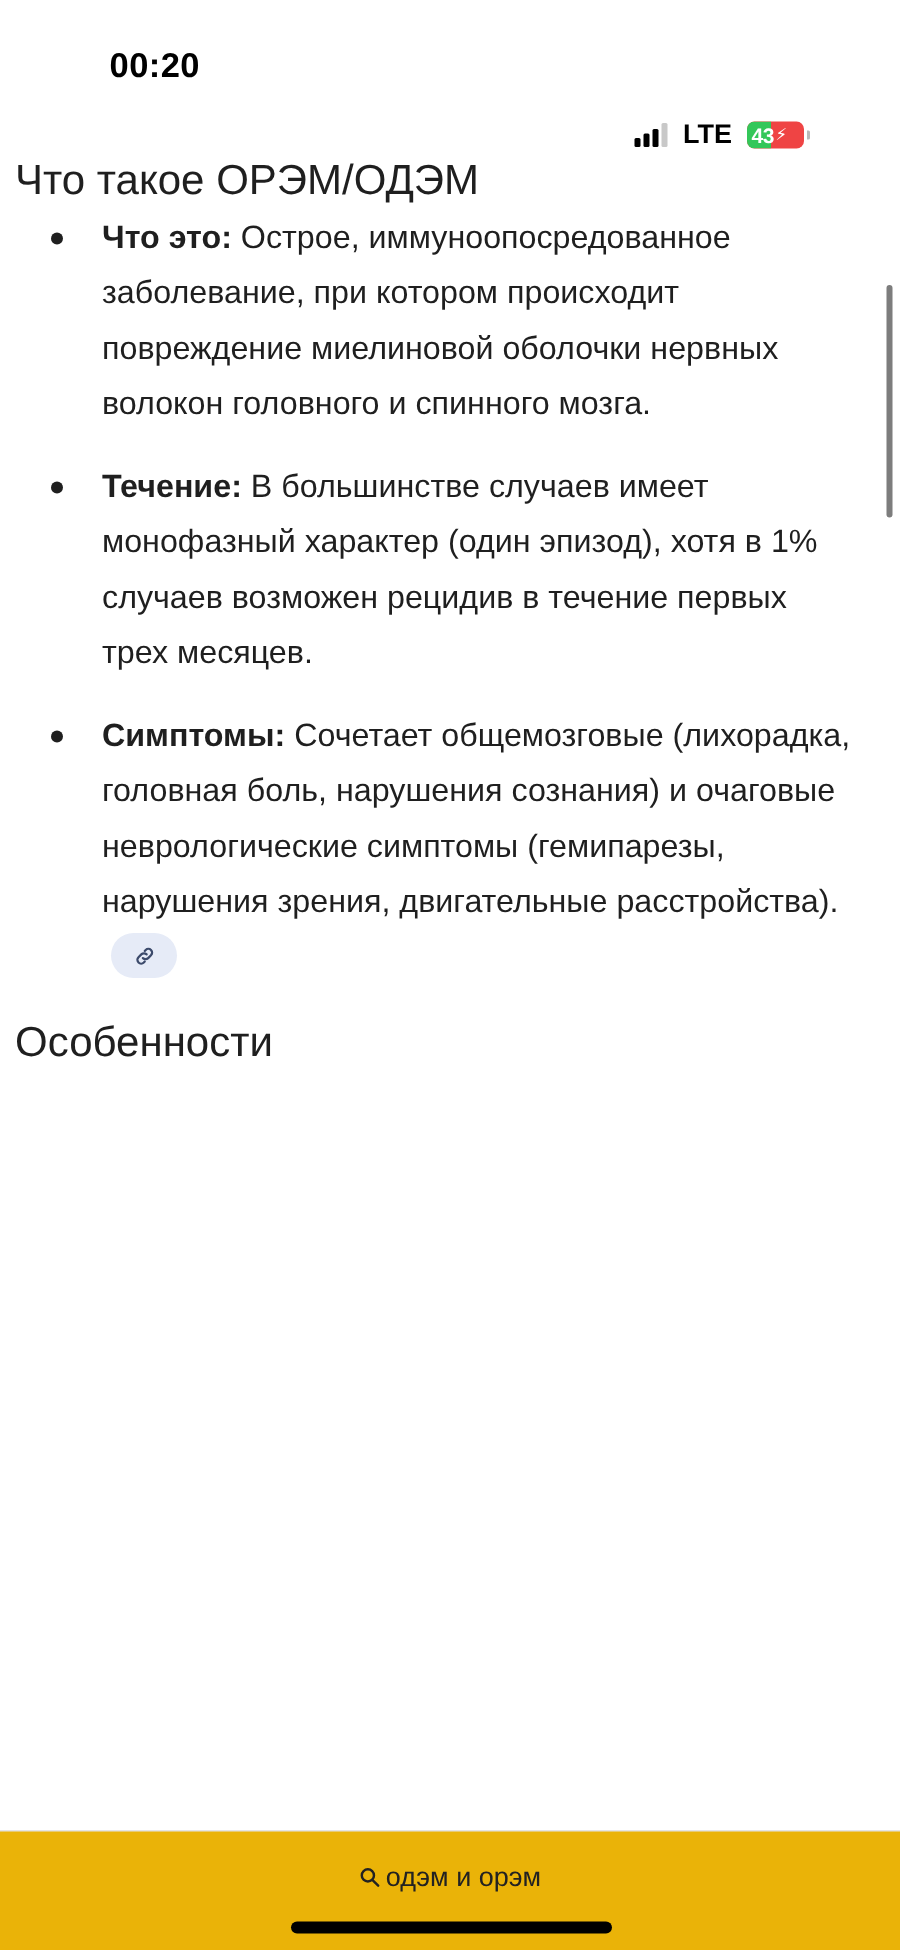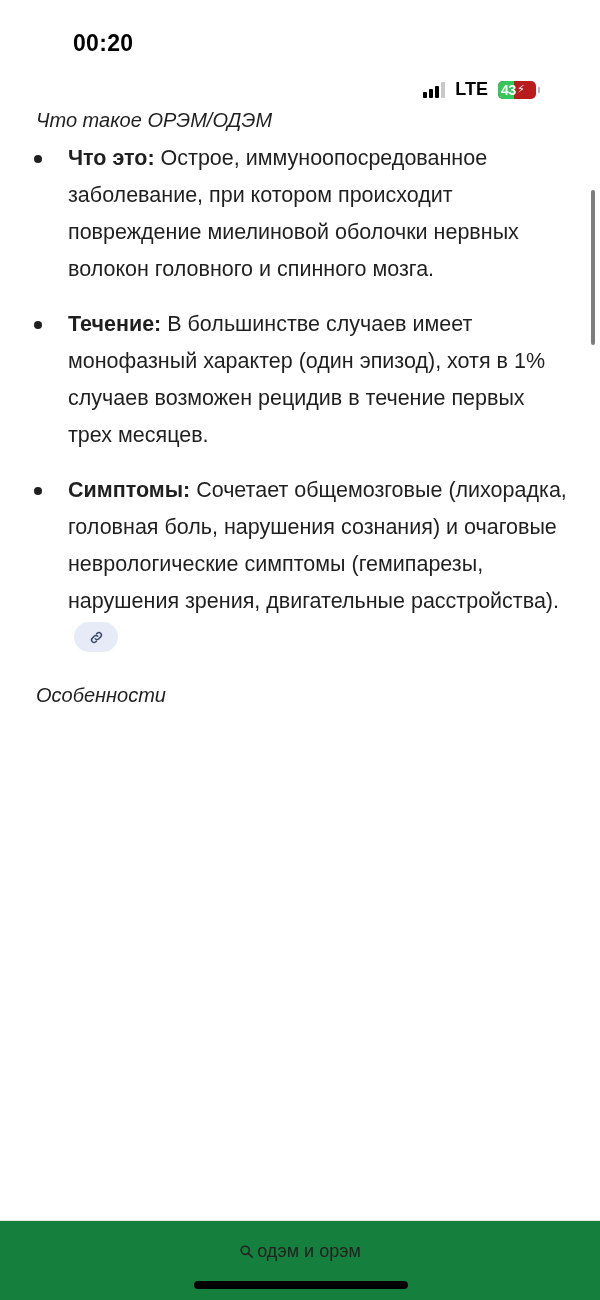--- a/index.html
+++ b/index.html
@@ -20,38 +20,38 @@
     .status-right { position: absolute; right: 64px; top: 35px; display: flex; align-items: center; gap: 10px; margin-top: 44px; }
     .signal { display: flex; align-items: flex-end; gap: 2px; height: 16px; }
     .signal span { display: block; width: 4px; border-radius: 1px; background: #000; }
     .signal span:nth-child(1) { height: 6px; }
     .signal span:nth-child(2) { height: 9px; }
     .signal span:nth-child(3) { height: 12px; }
     .signal span:nth-child(4) { height: 16px; background: #c8c8c8; }
     .net-label { font-size: 18px; font-weight: 600; color: #000; }
     .battery {
       position: relative; width: 38px; height: 18px; border-radius: 5px;
-      background: #b91c1c; overflow: hidden; display: flex; align-items: center;
+      background: #ef4444; overflow: hidden; display: flex; align-items: center;
     }
     .battery-fill { position: absolute; left: 0; top: 0; bottom: 0; width: 43%; background: #34c759; }
     .battery-text {
       position: relative; z-index: 1; font-size: 14px; font-weight: 700; color: #fff;
       padding-left: 3px; letter-spacing: -0.3px;
     }
     .battery-bolt { position: relative; z-index: 1; font-size: 11px; color: #fff; margin-left: 1px; }
     .battery-cap {
       position: absolute; right: -4px; top: 6px; width: 2px; height: 6px; border-radius: 0 1px 1px 0; background: #b9b9b9;
     }
     .battery-wrap { position: relative; }
 
     
     .content { position: absolute; left: 0; top: 90px; width: 600px; height: 1130px; overflow: hidden; }
     .section-title {
-      font-size: 20px; font-weight: 500; color: #1f1f1f;
-      padding-left: 36px; line-height: 40px; font-style: italic;
+      font-size: 28px; font-weight: 500; color: #1f1f1f;
+      padding-left: 10px; line-height: 40px;
     }
     .s1-title { margin-top: 10px; }
     ul.list { list-style: none; padding: 0; margin: 0; }
     .list-item { position: relative; padding-left: 68px; padding-right: 30px; margin-bottom: 18px; }
     .list-item .bullet {
       position: absolute; left: 34px; top: 15px; width: 8px; height: 8px; border-radius: 50%; background: #1f1f1f;
     }
     .item-text { font-size: 21.5px; line-height: 37px; color: #1f1f1f; margin-top: 36px; }
     .item-label { font-weight: 700; }
     .s1-list { margin-top: 16px; }
@@ -67,21 +67,21 @@
 
     
     .scrollbar {
       position: absolute; left: 591px; top: 190px; width: 4px; height: 155px;
       border-radius: 2px; background: #7d7d7d;
     }
 
     
     .bottom-bar {
       position: absolute; left: 0; top: 1220px; width: 600px; height: 80px;
-      background: #15803d; border-top: 1px solid #e4e4e4;
+      background: #eab308; border-top: 1px solid #e4e4e4;
     }
     .search-query {
       position: absolute; left: 0; right: 0; top: 20px;
       display: flex; justify-content: center; align-items: center; gap: 3px;
       font-size: 18px; color: #222;
     }
     .search-query svg { width: 15px; height: 15px; }
     .home-indicator {
       position: absolute; left: 194px; top: 60px; width: 214px; height: 8px; border-radius: 4px; background: #000;
     }

